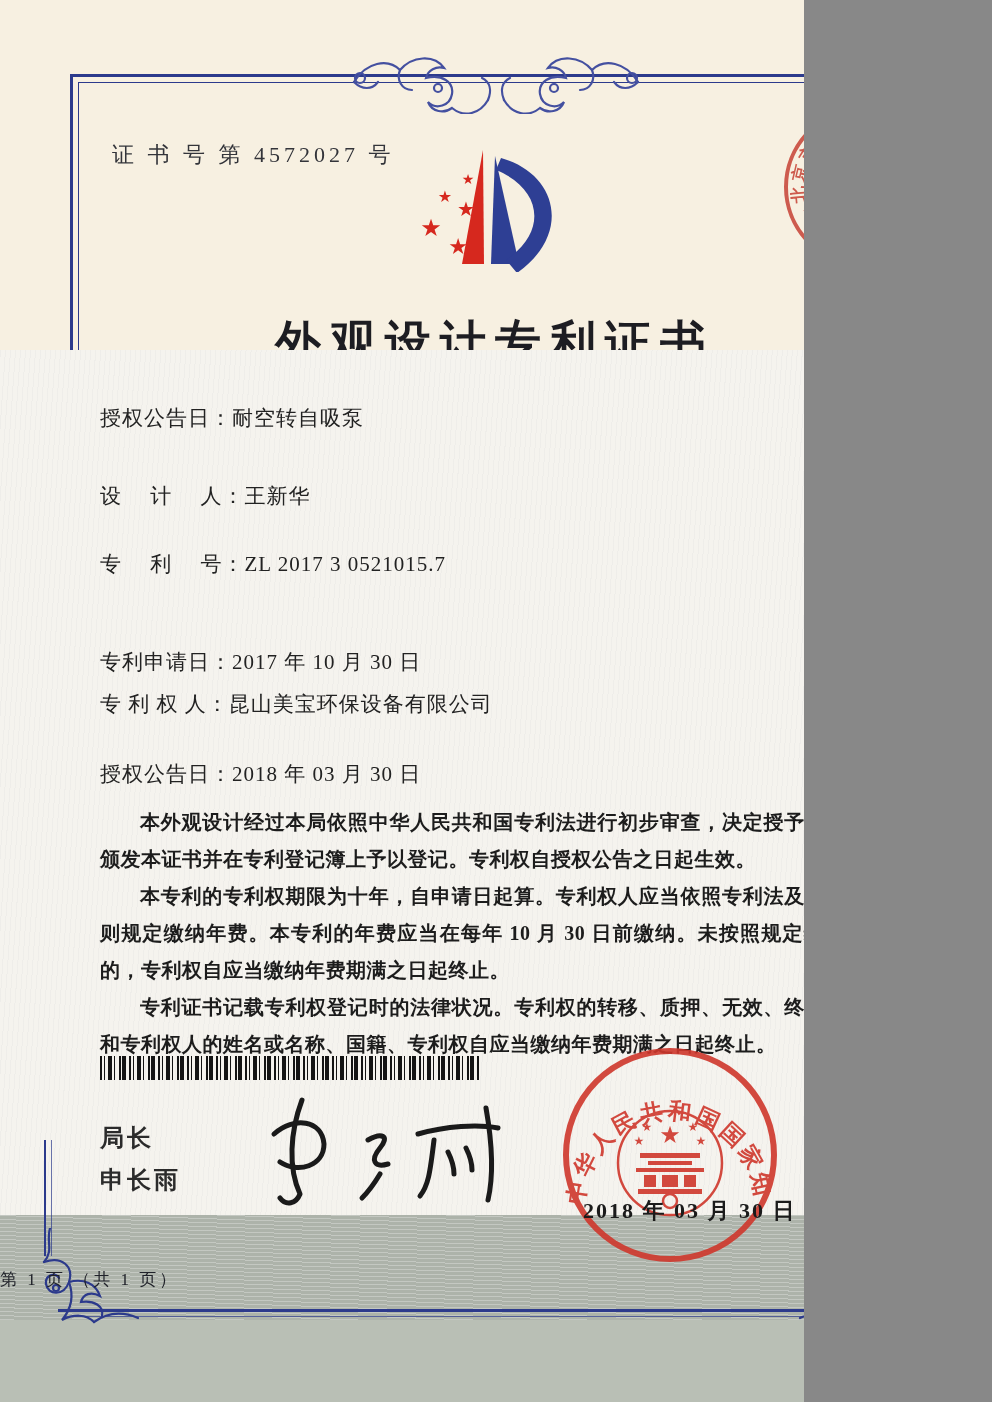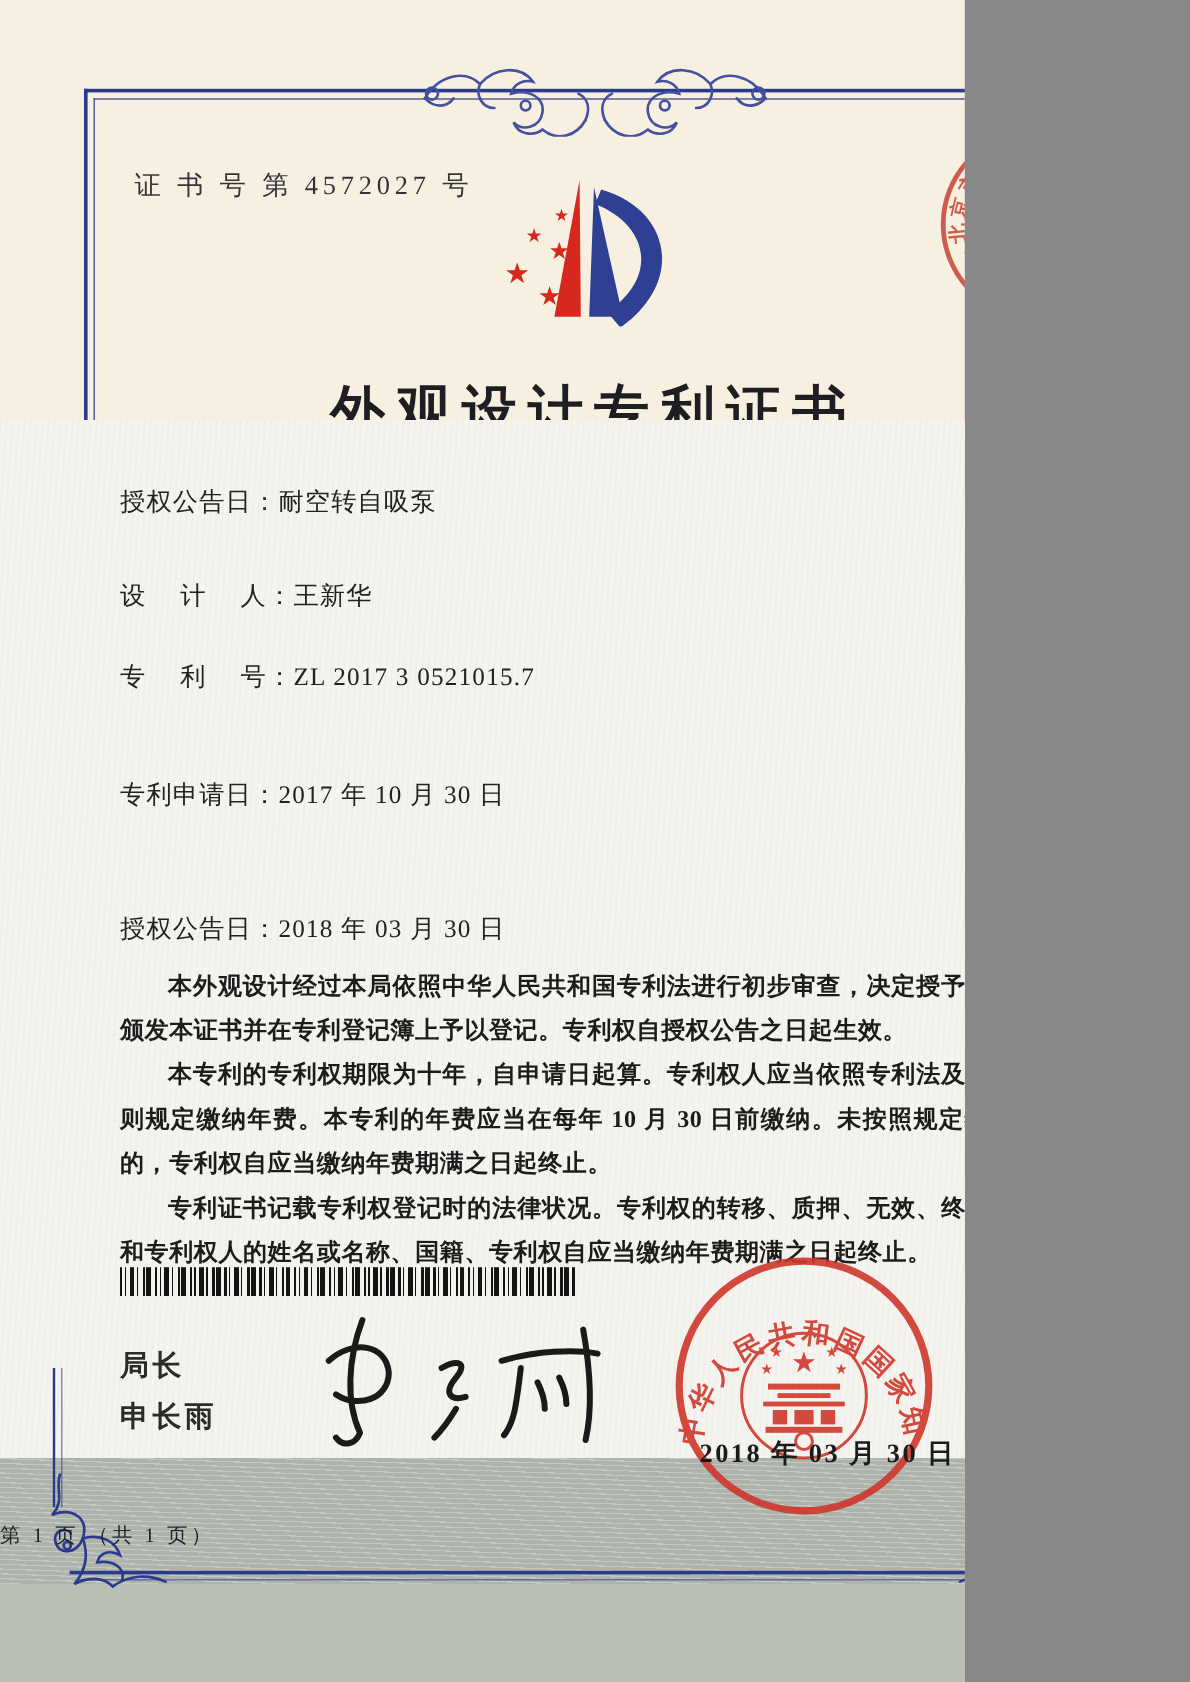--- a/index.html
+++ b/index.html
@@ -105,20 +105,23 @@
     <span>授权公告日：</span><span>耐空转自吸泵</span>
   </div>
   <div class="abs field z25" style="top:482px">
     <span>设　 计　 人：</span><span>王新华</span>
   </div>
   <div class="abs field z25" style="top:550px">
     <span>专　 利　 号：</span><span>ZL 2017 3 0521015.7</span>
   </div>
   <div class="abs field z25" style="top:648px">
     <span>专利申请日：</span><span>2017 年 10 月 30 日</span>
+  </div>
+  <div class="abs field z25" style="top:690px">
+    <span>专 利 权 人：</span><span>昆山美宝环保设备有限公司</span>
   </div>
   <div class="abs field z25" style="top:760px">
     <span>授权公告日：</span><span>2018 年 03 月 30 日</span>
   </div>
 
   <div class="abs paras z25">
     <p>本外观设计经过本局依照中华人民共和国专利法进行初步审查，决定授予专利权，颁发本证书并在专利登记簿上予以登记。专利权自授权公告之日起生效。</p>
     <p>本专利的专利权期限为十年，自申请日起算。专利权人应当依照专利法及其实施细则规定缴纳年费。本专利的年费应当在每年 10 月 30 日前缴纳。未按照规定缴纳年费的，专利权自应当缴纳年费期满之日起终止。</p>
     <p>专利证书记载专利权登记时的法律状况。专利权的转移、质押、无效、终止、恢复和专利权人的姓名或名称、国籍、专利权自应当缴纳年费期满之日起终止。</p>
   </div>

